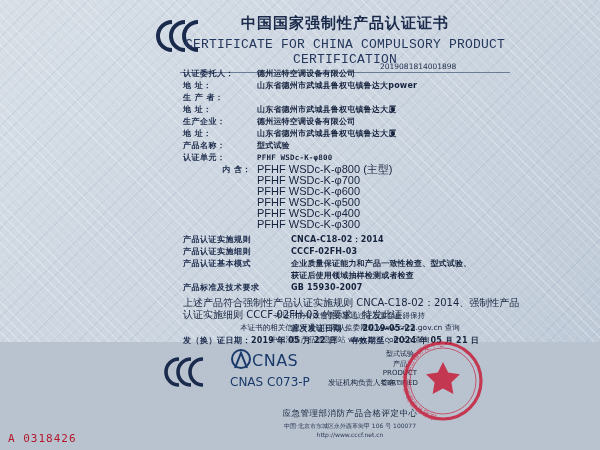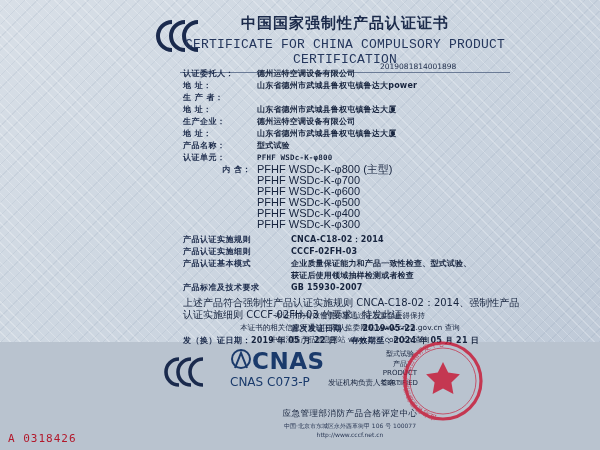--- a/index.html
+++ b/index.html
@@ -66,21 +66,21 @@
 
   
   .notes{position:absolute;left:150px;top:310px;width:400px;text-align:center;}
   .notes div{font-size:7.5px;color:#16233d;line-height:12px;font-family:"DejaVu Sans", sans-serif;}
 
   
   .logos{position:absolute;left:152px;top:348px;width:400px;height:56px;}
   .ccc-bot{position:absolute;left:8px;top:4px;width:58px;height:40px;}
   .cnas{position:absolute;left:78px;top:0px;width:110px;height:48px;}
   .cnas .word{
-    font-family:"DejaVu Sans", sans-serif;font-weight:bold;font-size:23px;color:#1a3a6b;
+    font-family:"DejaVu Sans", sans-serif;font-weight:normal;font-size:16px;color:#1a3a6b;
     letter-spacing:.5px;line-height:22px;
   }
   .cnas .sub{font-size:12px;color:#1a3a6b;font-family:"DejaVu Sans", sans-serif;margin-top:1px;}
   .cnmark{position:absolute;left:200px;top:2px;width:96px;text-align:center;}
   .cnmark .l{font-size:7px;color:#16233d;line-height:9.5px;font-family:"DejaVu Sans", sans-serif;}
 
   
   .seal{position:absolute;left:400px;top:338px;width:86px;height:86px;}
   .seal svg{display:block;}
   .sig{position:absolute;left:328px;top:378px;font-size:7.5px;color:#16233d;

